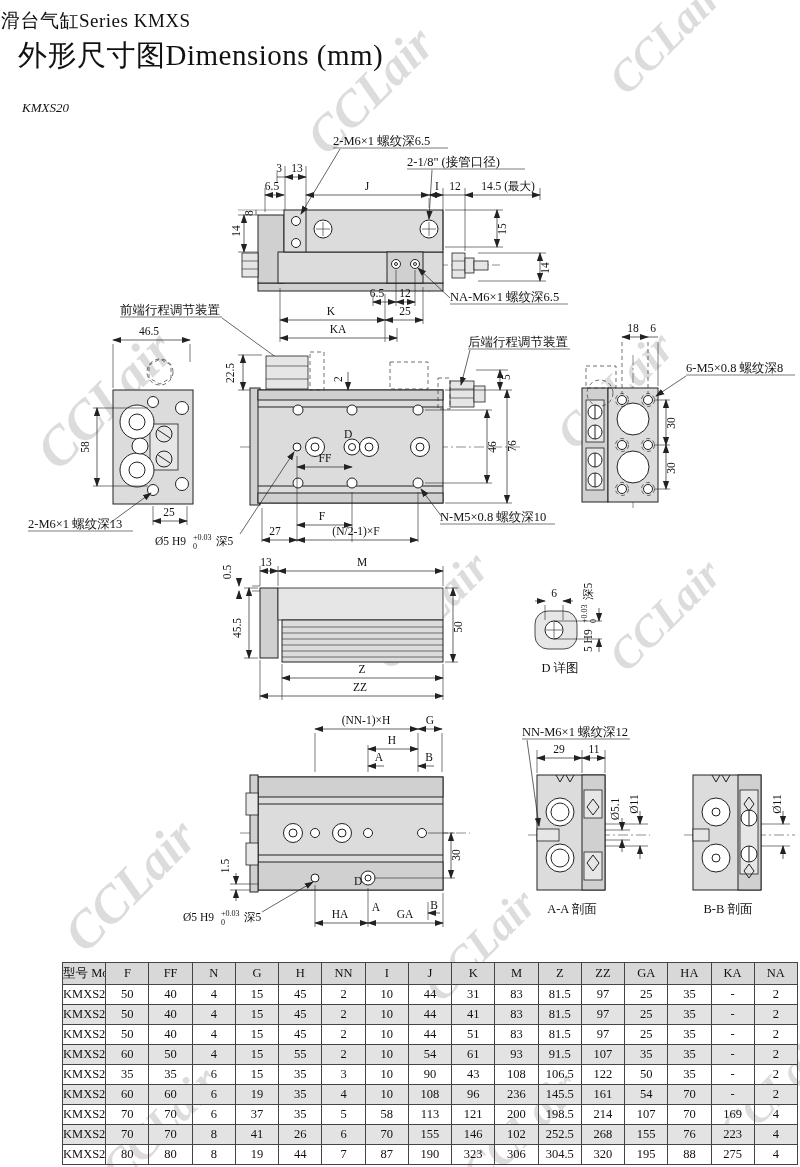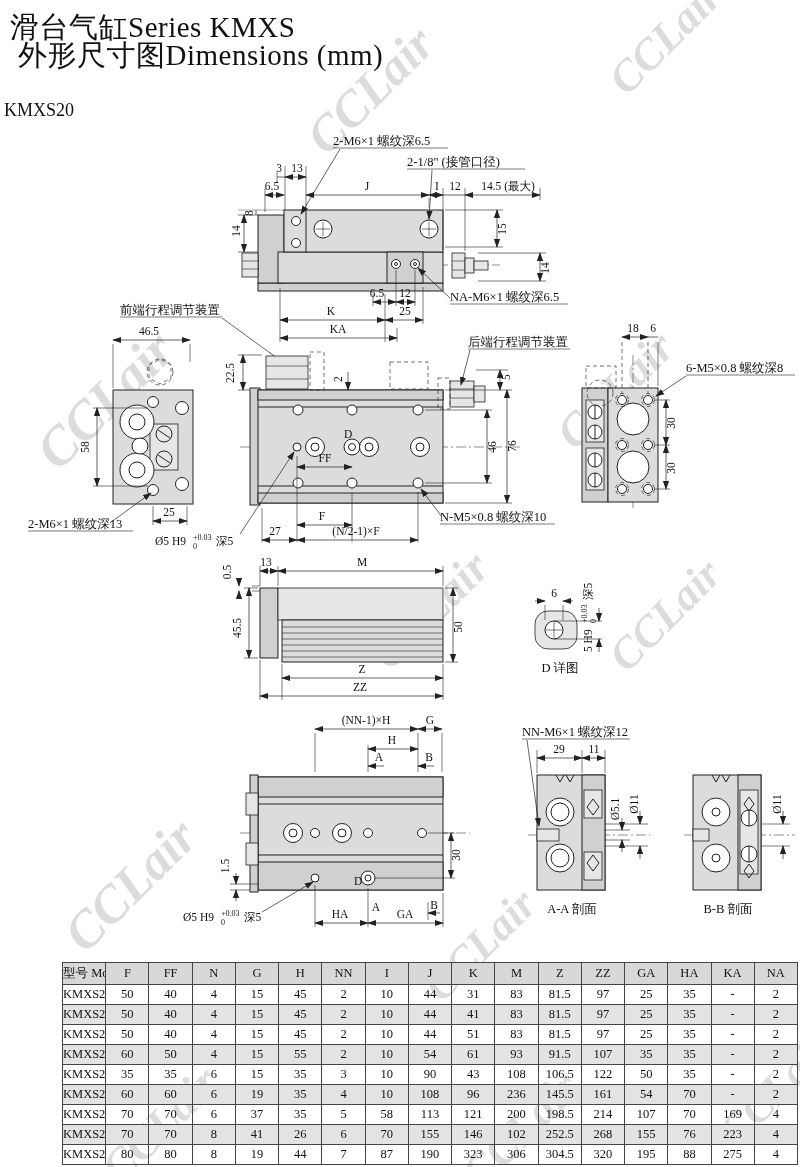--- a/index.html
+++ b/index.html
@@ -3,23 +3,23 @@
 <meta charset="utf-8">
 <style>
   html,body{margin:0;padding:0;background:#fff;}
   #page{position:relative;width:800px;height:1167px;background:#fff;overflow:hidden;
         font-family:"Liberation Serif", serif;color:#111;}
   
   .wm{position:absolute;transform:translate(-50%,-50%) rotate(-45deg);
       font-family:"Liberation Serif", serif;font-style:italic;font-weight:bold;
       color:#c6c6c6;opacity:.6;white-space:nowrap;pointer-events:none;}
   
-  .title1{position:absolute;left:10px;top:8px;font-size:29px;letter-spacing:.5px;}
+  .title1{position:absolute;left:1px;top:8px;font-size:19px;letter-spacing:.5px;}
   .title2{position:absolute;left:18px;top:36px;font-size:29px;letter-spacing:.5px;}
-  .model{position:absolute;left:4px;top:100px;font-size:18px;}
+  .model{position:absolute;left:22px;top:100px;font-size:13px;font-style:italic;}
   
   #draw{position:absolute;left:0;top:0;}
   #draw text{font:11.5px "Liberation Serif", serif;fill:#111;}
   #draw text.cal{font-size:12.5px;}
   #draw .mid{text-anchor:middle;}
   #draw .bodyA{fill:#dcdcdc;stroke:#222;stroke-width:1;}
   #draw .bodyB{fill:#d0d0d0;stroke:#222;stroke-width:1;}
   #draw .bodyC{fill:#e6e6e6;stroke:#222;stroke-width:.8;}
   #draw .ln{stroke:#222;stroke-width:1;fill:none;}
   #draw .thin{stroke:#222;stroke-width:.6;fill:none;}

